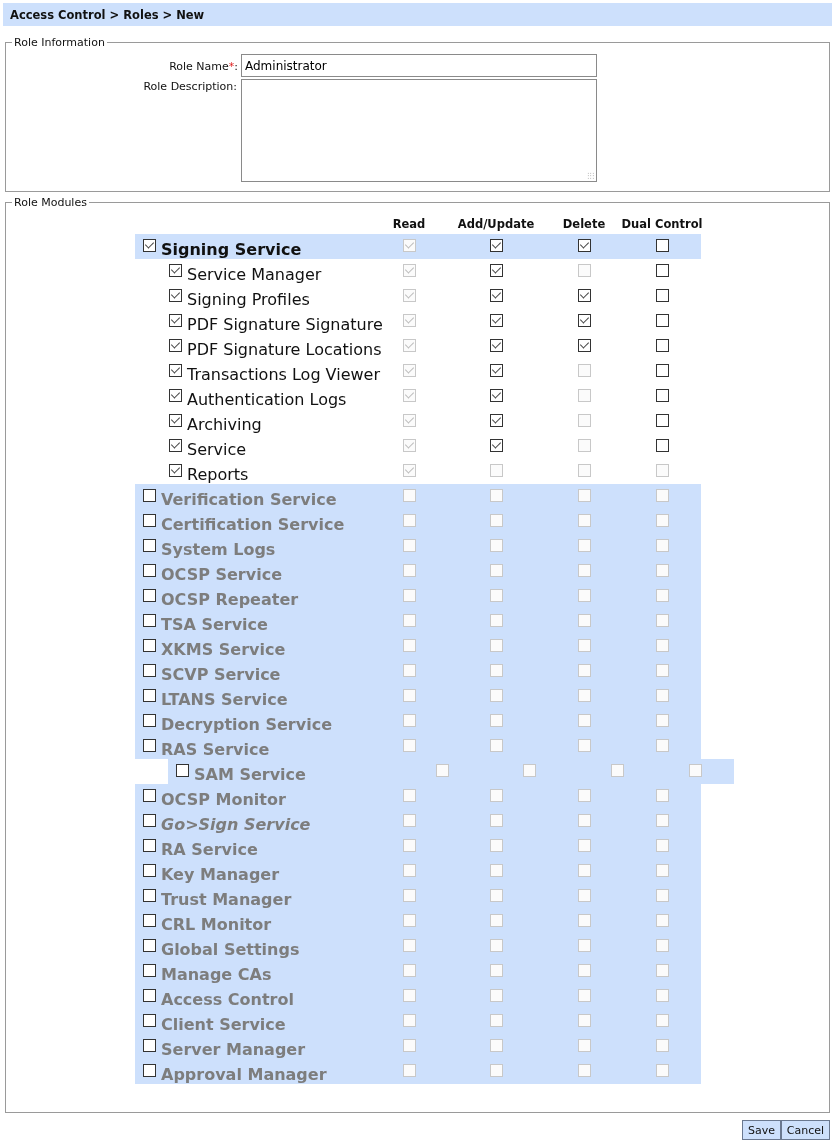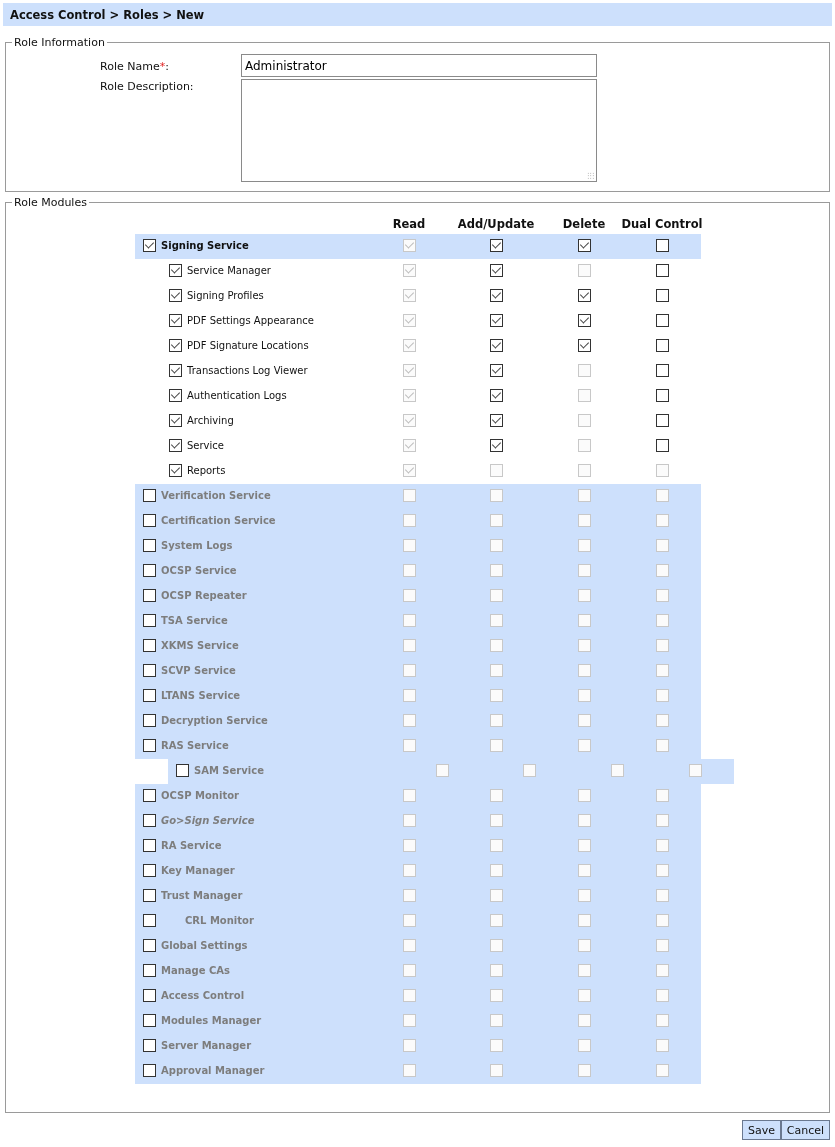--- a/index.html
+++ b/index.html
@@ -17,21 +17,21 @@
   fieldset {
     position: absolute; margin: 0; padding: 0;
     border: 1px solid #9a9a9a; border-radius: 0;
   }
   legend {
     font-size: 11px; padding: 0 2px; margin-left: 6px; color: #111;
   }
   .fs-info { left: 5px; top: 36px; width: 825px; height: 156px; }
   .fs-modules { left: 5px; top: 196px; width: 825px; height: 917px; }
 
-  .lbl { position: absolute; font-size: 11px; color: #111; }
+  .lbl { position: absolute; text-align: right; font-size: 11px; color: #111; }
   .req { color: #e02020; }
   .inp {
     position: absolute; border: 1px solid #8a8a8a; background: #fff;
     font-family: "DejaVu Sans", "Liberation Sans", sans-serif; font-size: 12px;
     padding: 3px 3px; margin: 0; outline: none; color: #000;
   }
   textarea.inp { resize: none; }
   .grip {
     position: absolute; right: 3px; bottom: 3px; width: 7px; height: 7px;
     background-image: radial-gradient(#999 0.7px, transparent 0.8px);
@@ -50,21 +50,21 @@
     position: absolute; width: 13px; height: 13px; top: 5px;
     border: 1px solid #333; background: #fff;
   }
   .cb.dis { border-color: #c8c8c8; background: #fbfbfb; }
   .cb.on::after {
     content: ""; position: absolute; left: 3px; top: 0px; width: 4px; height: 7px;
     border: solid #444; border-width: 0 1.5px 1.5px 0; transform: rotate(45deg);
   }
   .cb.dis.on::after { border-color: #bcbcbc; }
   .rlabel {
-    position: absolute; top: 6px; font-size: 10px; white-space: nowrap; color: #111;
+    position: absolute; top: 6px; font-size: 16px; white-space: nowrap; color: #111;
   }
   .rlabel.parent { font-weight: bold; }
   .rlabel.muted { color: #7d7d7d; }
 
   .btn {
     position: absolute; top: 1120px; height: 20px;
     background: #cde0fc; border: 1px solid #6a7890; font-size: 11px;
     font-family: "DejaVu Sans", "Liberation Sans", sans-serif; color: #111;
     padding: 0; cursor: pointer;
   }
@@ -116,21 +116,21 @@
     <div class="row" style="top: 284px;">
       <span class="cb on" style="left: 34px;"></span>
       <span class="rlabel" style="left: 52px;">Signing Profiles</span>
       <span class="cb dis on" style="left: 268px;"></span>
       <span class="cb on" style="left: 355px;"></span>
       <span class="cb on" style="left: 443px;"></span>
       <span class="cb" style="left: 521px;"></span>
     </div>
     <div class="row" style="top: 309px;">
       <span class="cb on" style="left: 34px;"></span>
-      <span class="rlabel" style="left: 52px;">PDF Settings Appearance</span>
+      <span class="rlabel" style="left: 52px;">PDF Signature Signature</span>
       <span class="cb dis on" style="left: 268px;"></span>
       <span class="cb on" style="left: 355px;"></span>
       <span class="cb on" style="left: 443px;"></span>
       <span class="cb" style="left: 521px;"></span>
     </div>
     <div class="row" style="top: 334px;">
       <span class="cb on" style="left: 34px;"></span>
       <span class="rlabel" style="left: 52px;">PDF Signature Locations</span>
       <span class="cb dis on" style="left: 268px;"></span>
       <span class="cb on" style="left: 355px;"></span>
@@ -308,21 +308,21 @@
     <div class="row hl" style="top: 884px;">
       <span class="cb" style="left: 8px;"></span>
       <span class="rlabel parent muted" style="left: 26px;">Trust Manager</span>
       <span class="cb dis" style="left: 268px;"></span>
       <span class="cb dis" style="left: 355px;"></span>
       <span class="cb dis" style="left: 443px;"></span>
       <span class="cb dis" style="left: 521px;"></span>
     </div>
     <div class="row hl" style="top: 909px;">
       <span class="cb" style="left: 8px;"></span>
-      <span class="rlabel parent muted" style="left: 26px; margin-left: 24px;">CRL Monitor</span>
+      <span class="rlabel parent muted" style="left: 26px;">CRL Monitor</span>
       <span class="cb dis" style="left: 268px;"></span>
       <span class="cb dis" style="left: 355px;"></span>
       <span class="cb dis" style="left: 443px;"></span>
       <span class="cb dis" style="left: 521px;"></span>
     </div>
     <div class="row hl" style="top: 934px;">
       <span class="cb" style="left: 8px;"></span>
       <span class="rlabel parent muted" style="left: 26px;">Global Settings</span>
       <span class="cb dis" style="left: 268px;"></span>
       <span class="cb dis" style="left: 355px;"></span>
@@ -340,21 +340,21 @@
     <div class="row hl" style="top: 984px;">
       <span class="cb" style="left: 8px;"></span>
       <span class="rlabel parent muted" style="left: 26px;">Access Control</span>
       <span class="cb dis" style="left: 268px;"></span>
       <span class="cb dis" style="left: 355px;"></span>
       <span class="cb dis" style="left: 443px;"></span>
       <span class="cb dis" style="left: 521px;"></span>
     </div>
     <div class="row hl" style="top: 1009px;">
       <span class="cb" style="left: 8px;"></span>
-      <span class="rlabel parent muted" style="left: 26px;">Modules Manager</span>
+      <span class="rlabel parent muted" style="left: 26px;">Client Service</span>
       <span class="cb dis" style="left: 268px;"></span>
       <span class="cb dis" style="left: 355px;"></span>
       <span class="cb dis" style="left: 443px;"></span>
       <span class="cb dis" style="left: 521px;"></span>
     </div>
     <div class="row hl" style="top: 1034px;">
       <span class="cb" style="left: 8px;"></span>
       <span class="rlabel parent muted" style="left: 26px;">Server Manager</span>
       <span class="cb dis" style="left: 268px;"></span>
       <span class="cb dis" style="left: 355px;"></span>

